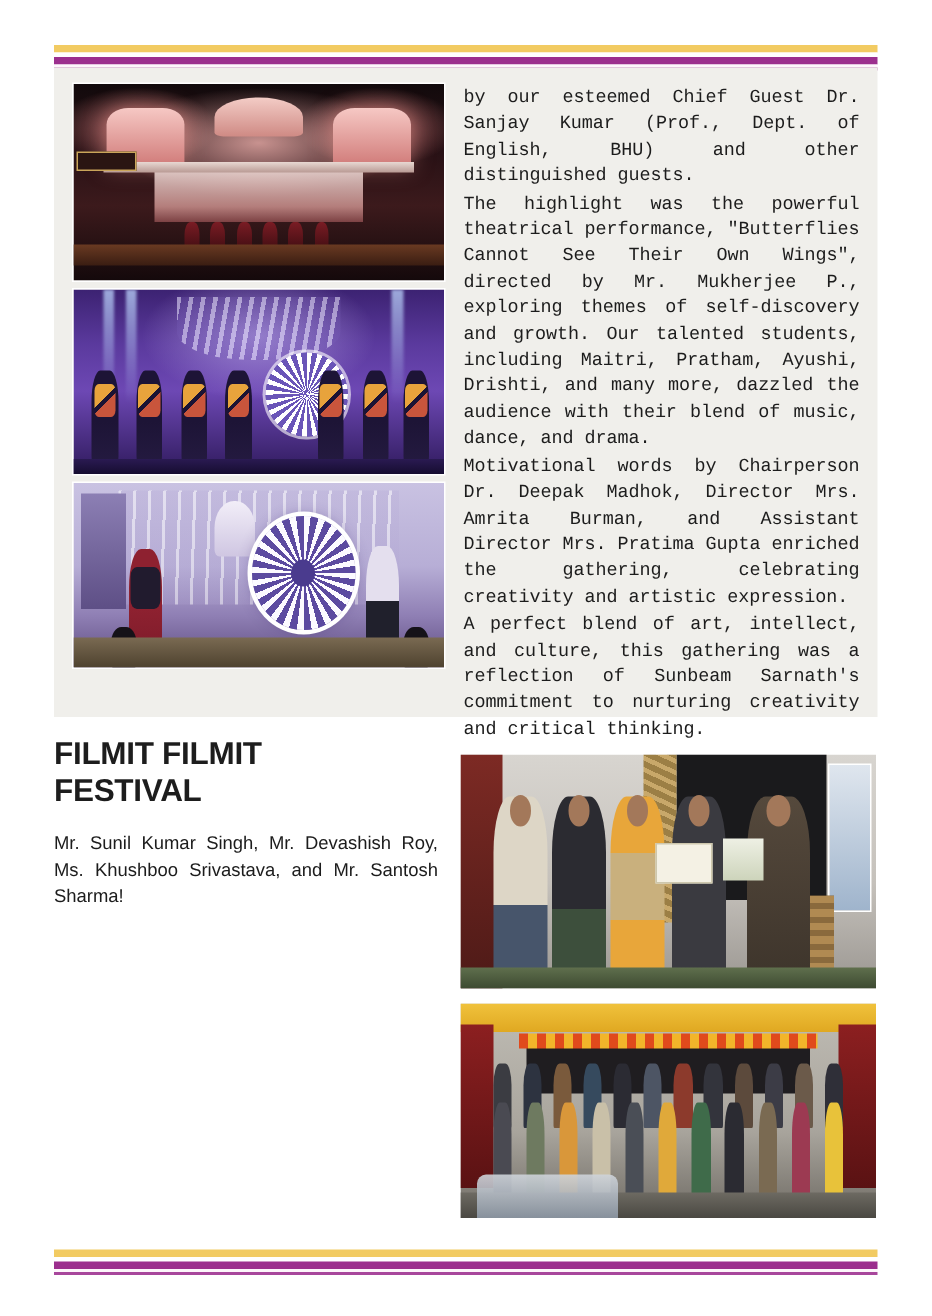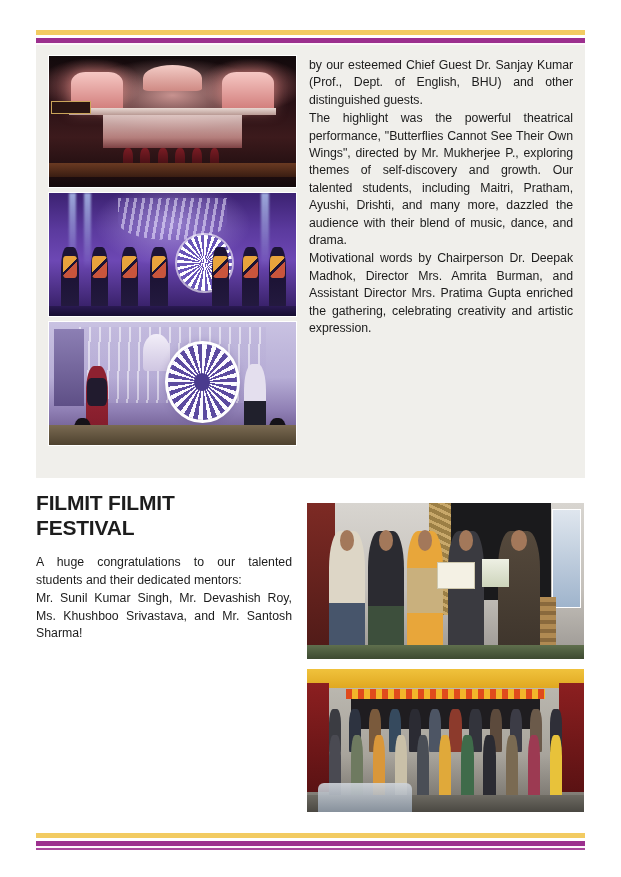--- a/index.html
+++ b/index.html
@@ -249,20 +249,21 @@
     padding-top: 4px;
     padding-right: 2px;
   }
   .article p {
     margin: 0 0 1px 0;
     font-size: 12.3px;
     line-height: 17.4px;
     color: #1c1c1c;
     text-align: justify;
     letter-spacing: -0.05px;
+    font-family: Liberation Mono, monospace;
   }
 
   
   .lower {
     position: absolute;
     left: 36px;
     top: 490px;
     width: 549px;
     display: flex;
     gap: 14px;
@@ -493,33 +494,33 @@
           <div class="spot" style="right:4%"></div>
           <div class="floor3"></div>
         </div>
 
       </div>
 
       <div class="article">
         <p>by our esteemed Chief Guest Dr. Sanjay Kumar (Prof., Dept. of English, BHU) and other distinguished guests.</p>
         <p>The highlight was the powerful theatrical performance, "Butterflies Cannot See Their Own Wings", directed by Mr. Mukherjee P., exploring themes of self-discovery and growth. Our talented students, including Maitri, Pratham, Ayushi, Drishti, and many more, dazzled the audience with their blend of music, dance, and drama.</p>
         <p>Motivational words by Chairperson Dr. Deepak Madhok, Director Mrs. Amrita Burman, and Assistant Director Mrs. Pratima Gupta enriched the gathering, celebrating creativity and artistic expression.</p>
+        <p>A perfect blend of art, intellect, and culture, this gathering was a reflection of Sunbeam Sarnath's commitment to nurturing creativity and critical thinking.</p>
       </div>
 
     </div>
   </div>
 
   <div class="lower">
 
     <div class="lower-left">
       <h2 class="section-title">FILMIT FILMIT
 FESTIVAL</h2>
       <ul class="awards">
       </ul>
-      <p>A huge congratulations to our talented students and their dedicated mentors:</p>
       <p>Mr. Sunil Kumar Singh, Mr. Devashish Roy, Ms. Khushboo Srivastava, and Mr. Santosh Sharma!</p>
     </div>
 
     <div class="lower-right">
 
       <div class="photo-wide photo-award ph4">
         <div class="wallL"></div>
         <div class="dark"></div>
         <div class="pillar"></div>
         <div class="poster"></div>

